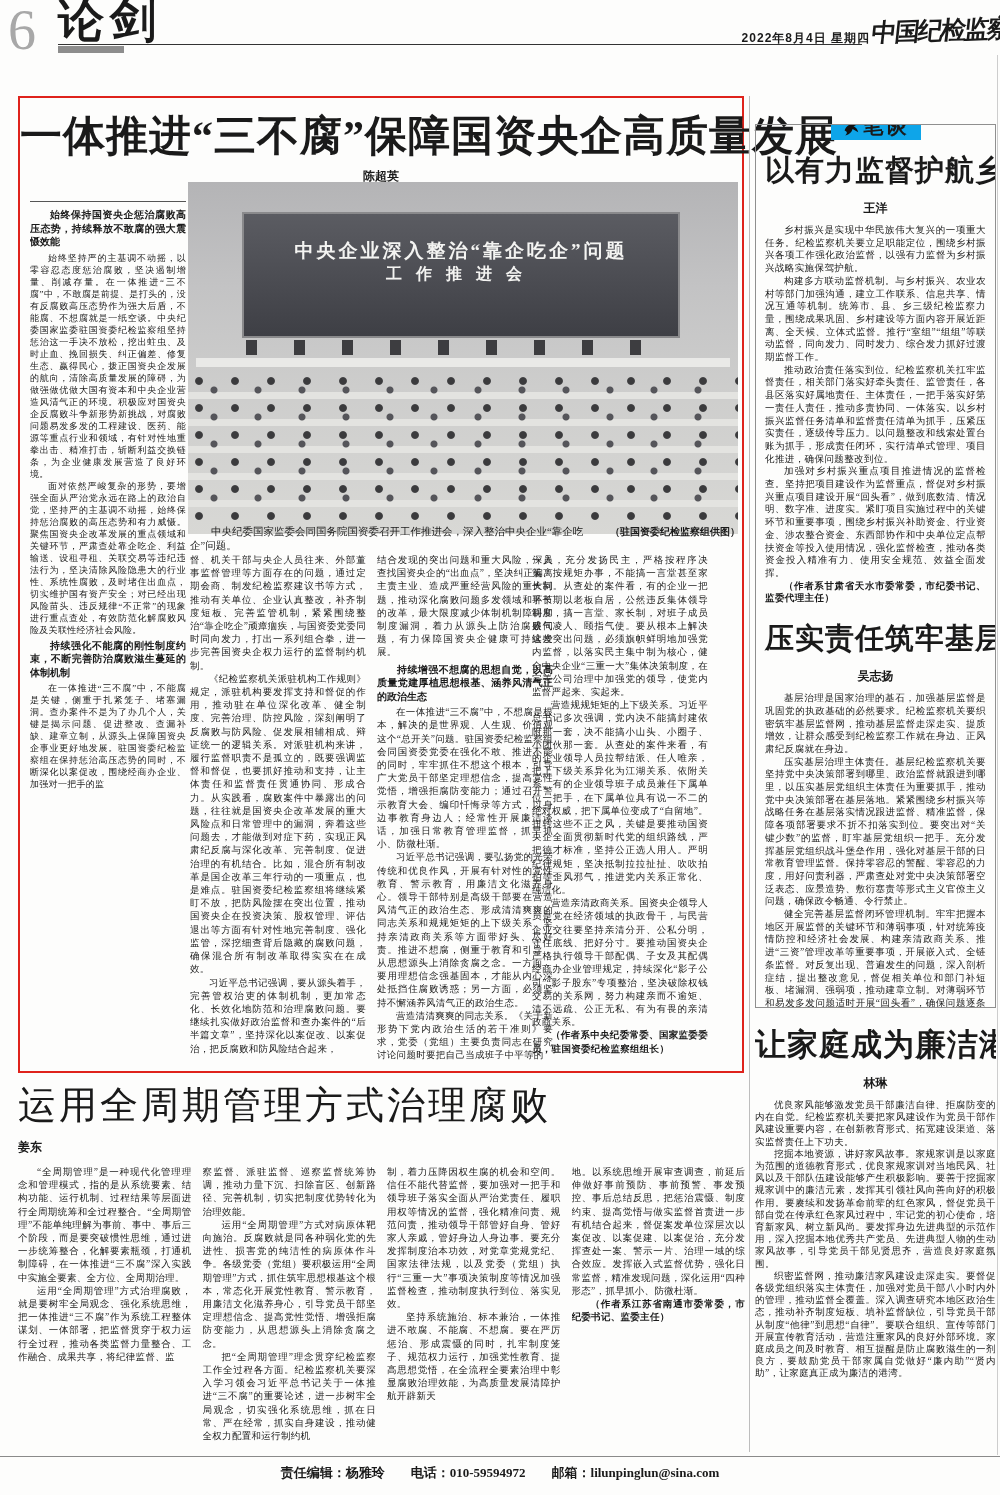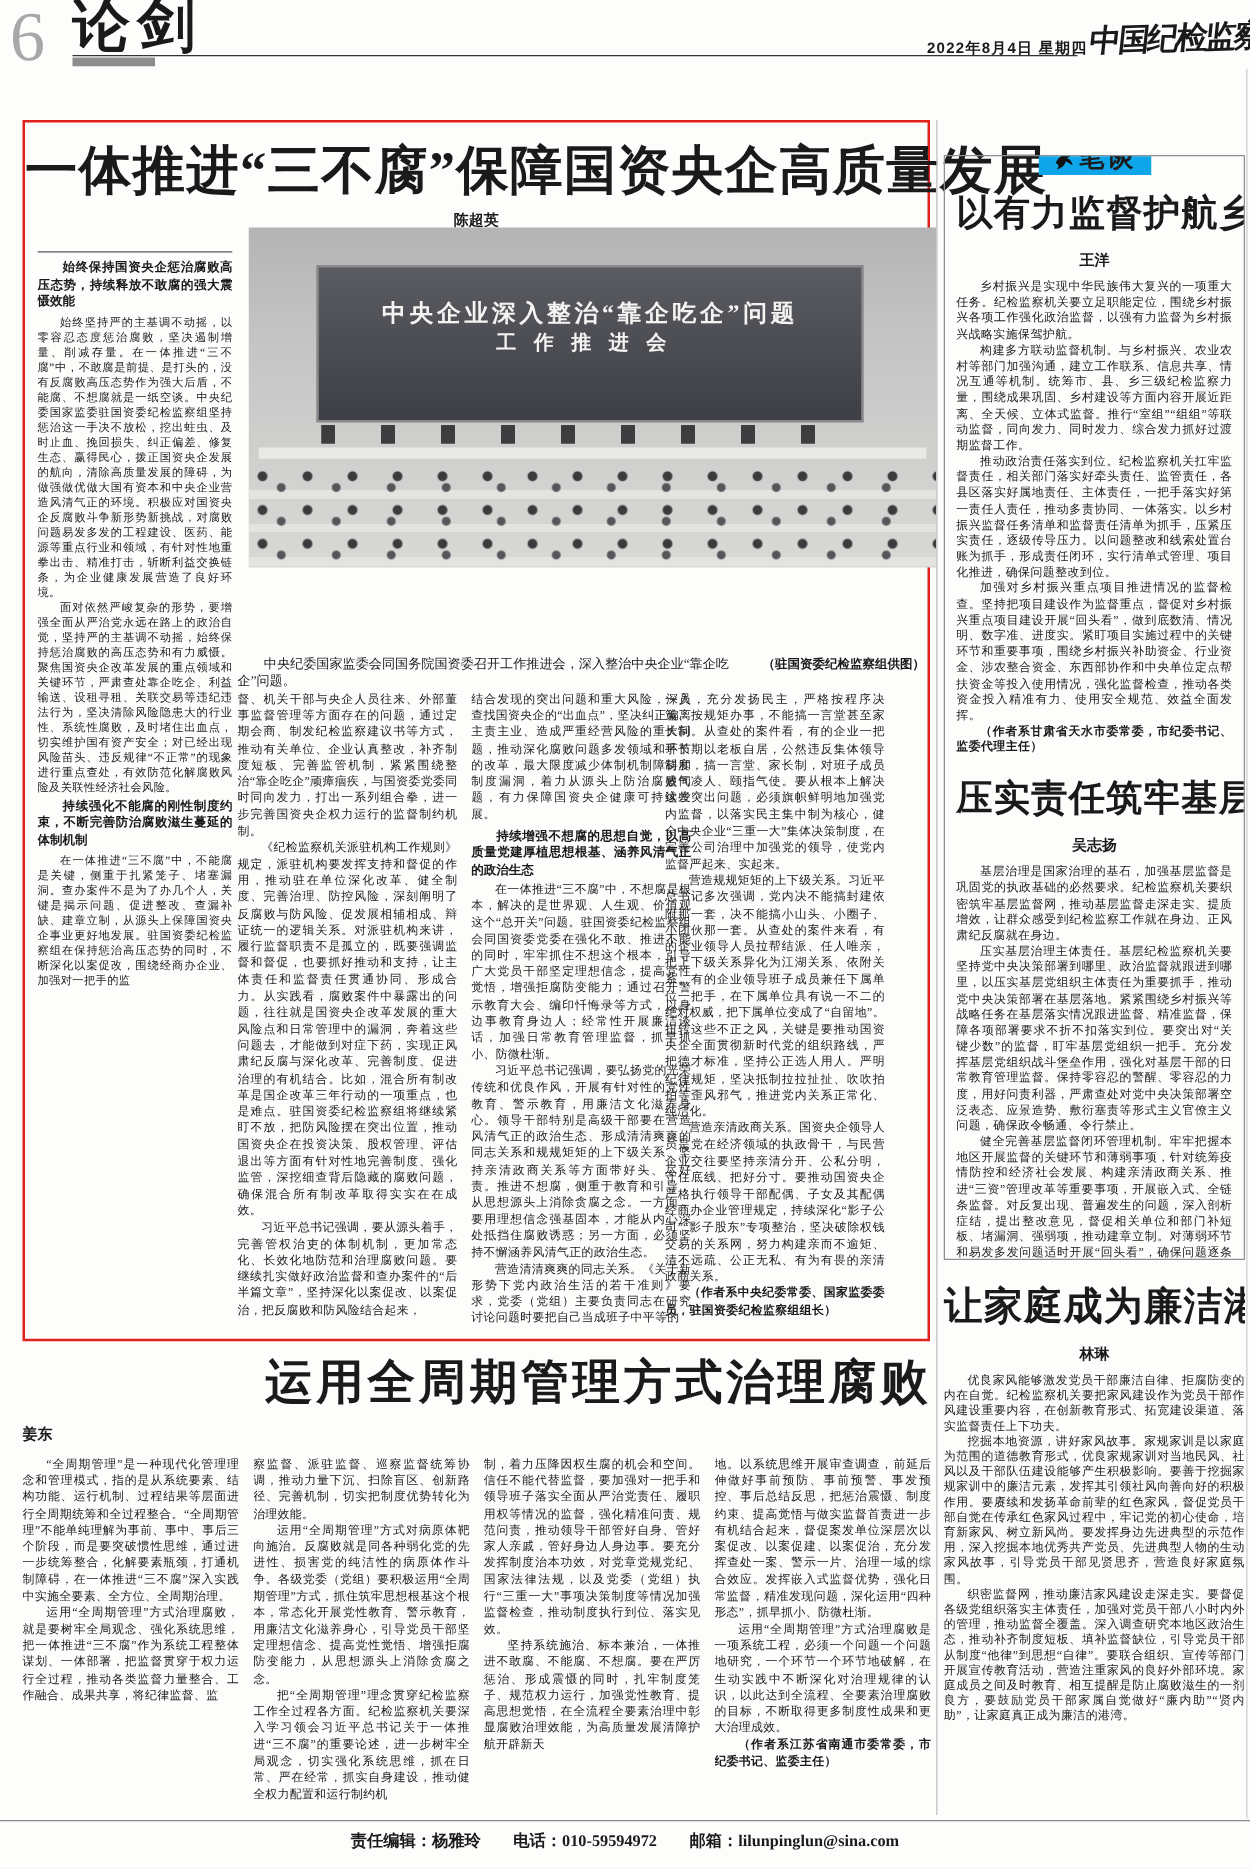--- a/index.html
+++ b/index.html
@@ -38,21 +38,21 @@
   #col1 { left:10px; top:96px; width:156px; height:864px; }
   #col1 p { font-size:9px; line-height:12px; }
   #col1 .intro { font-size:11px; line-height:14.2px; letter-spacing:0; }
   .col-rule { border-top:1px solid #555; margin:7px 0 6px 0; }
   .m-sub { font-weight:700; font-size:10px; line-height:13.5px; text-indent:2em; margin:3px 0; }
   #col2 { left:170px; top:456px; width:176px; height:506px; }
   #col3 { left:357px; top:456px; width:176px; height:506px; }
   #col4 { left:512px; top:456px; width:176px; height:506px; }
   .m-attr { font-weight:700; font-size:9.5px; line-height:13.2px; text-indent:2em; }
   
-  .photo { position:absolute; left:179px; top:84px; width:550px; height:272px; overflow:hidden;
+  .photo { position:absolute; left:168px; top:84px; width:550px; height:352px; overflow:hidden;
     background:linear-gradient(180deg,#b4b4b6 0%,#c3c3c4 30%,#cdcdcc 58%,#d8d8d5 100%); }
   .screen { position:absolute; left:56px; top:32px; width:434px; height:122px;
     background:linear-gradient(180deg,#5b5c62,#3e3f45); color:#f4f4f2; text-align:center;
     box-shadow:0 0 0 2px #8a8a8c; }
   .screen .l1 { margin-top:24px; font-size:19px; font-weight:700; letter-spacing:3px; }
   .screen .l2 { font-size:16px; font-weight:700; letter-spacing:14px; }
   .panel-heads { position:absolute; left:58px; top:158px; width:430px; height:15px;
     background:repeating-linear-gradient(90deg,#3d3d40 0 11px,transparent 11px 48px); }
   .rostrum { position:absolute; left:8px; top:176px; width:534px; height:9px; background:#e9e9e7; }
   .audience { position:absolute; left:0; top:190px; width:100%; height:148px;
@@ -79,21 +79,21 @@
     font-family:"Liberation Sans",sans-serif; }
   .r-body p { font-size:9.5px; line-height:12.7px; letter-spacing:0.4px; text-indent:2em;
     text-align:justify; }
   .r-attr { font-weight:700; font-size:9.5px; line-height:12.7px; text-indent:2em;
     text-align:justify; font-family:"Liberation Sans",sans-serif; }
   .family-art { position:absolute; left:755px; top:1022px; width:241px; height:432px; overflow:hidden; }
   .family-art .r-headline { margin-top:2px; font-size:31px; }
   .family-art .r-body p { font-size:9.5px; line-height:12.2px; }
   
   .bottom-art { position:absolute; left:18px; top:1080px; width:727px; height:372px; overflow:hidden; }
-  .b-headline { text-align:right; font-size:38px; font-weight:700; letter-spacing:3px; white-space:nowrap; }
+  .b-headline { text-align:left; font-size:38px; font-weight:400; letter-spacing:3px; white-space:nowrap; }
   .b-byline { text-align:left; font-size:12px; font-weight:700; margin:8px 0 10px 0;
     font-family:Liberation Mono, monospace; }
   .b-cols { display:flex; gap:11px; height:298px; }
   .b-col { flex:1; overflow:hidden; text-align:justify; }
   .b-col p { font-size:9.5px; line-height:13.2px; letter-spacing:0.3px; text-indent:2em; }
   .b-col p.noindent { text-indent:0; }
   .b-attr { font-weight:700; font-size:9.5px; line-height:13.2px; text-indent:2em; }
   
   .footer-rule { position:absolute; left:0; top:1456px; width:1000px; height:1px; background:#8a8a8a; }
   .footer { position:absolute; left:0; top:1464px; width:1000px; display:flex; gap:26px;
@@ -228,21 +228,20 @@
         <p class="noindent">察监督、派驻监督、巡察监督统筹协调，推动力量下沉、扫除盲区、创新路径、完善机制，切实把制度优势转化为治理效能。</p>
         <p>运用“全周期管理”方式对病原体靶向施治。反腐败就是同各种弱化党的先进性、损害党的纯洁性的病原体作斗争。各级党委（党组）要积极运用“全周期管理”方式，抓住筑牢思想根基这个根本，常态化开展党性教育、警示教育，用廉洁文化滋养身心，引导党员干部坚定理想信念、提高党性觉悟、增强拒腐防变能力，从思想源头上消除贪腐之念。</p>
         <p>把“全周期管理”理念贯穿纪检监察工作全过程各方面。纪检监察机关要深入学习领会习近平总书记关于一体推进“三不腐”的重要论述，进一步树牢全局观念，切实强化系统思维，抓在日常、严在经常，抓实自身建设，推动健全权力配置和运行制约机</p>
       </div>
       <div class="b-col">
         <p class="noindent">制，着力压降因权生腐的机会和空间。信任不能代替监督，要加强对一把手和领导班子落实全面从严治党责任、履职用权等情况的监督，强化精准问责、规范问责，推动领导干部管好自身、管好家人亲戚，管好身边人身边事。要充分发挥制度治本功效，对党章党规党纪、国家法律法规，以及党委（党组）执行“三重一大”事项决策制度等情况加强监督检查，推动制度执行到位、落实见效。</p>
         <p>坚持系统施治、标本兼治，一体推进不敢腐、不能腐、不想腐。要在严厉惩治、形成震慑的同时，扎牢制度笼子、规范权力运行，加强党性教育、提高思想觉悟，在全流程全要素治理中彰显腐败治理效能，为高质量发展清障护航开辟新天</p>
       </div>
       <div class="b-col">
         <p class="noindent">地。以系统思维开展审查调查，前延后伸做好事前预防、事前预警、事发预控、事后总结反思，把惩治震慑、制度约束、提高觉悟与做实监督首责进一步有机结合起来，督促案发单位深层次以案促改、以案促建、以案促治，充分发挥查处一案、警示一片、治理一域的综合效应。发挥嵌入式监督优势，强化日常监督，精准发现问题，深化运用“四种形态”，抓早抓小、防微杜渐。</p>
-        <p>运用“全周期管理”方式治理腐败是一项系统工程，必须一个问题一个问题地研究，一个环节一个环节地破解，在生动实践中不断深化对治理规律的认识，以此达到全流程、全要素治理腐败的目标，不断取得更多制度性成果和更大治理成效。</p>
         <p class="b-attr">（作者系江苏省南通市委常委，市纪委书记、监委主任）</p>
       </div>
     </div>
   </div>
 
   <div class="footer-rule"></div>
   <div class="footer">
     <span>责任编辑：杨雅玲</span>
     <span>电话：010-59594972</span>
     <span>邮箱：lilunpinglun@sina.com</span>

